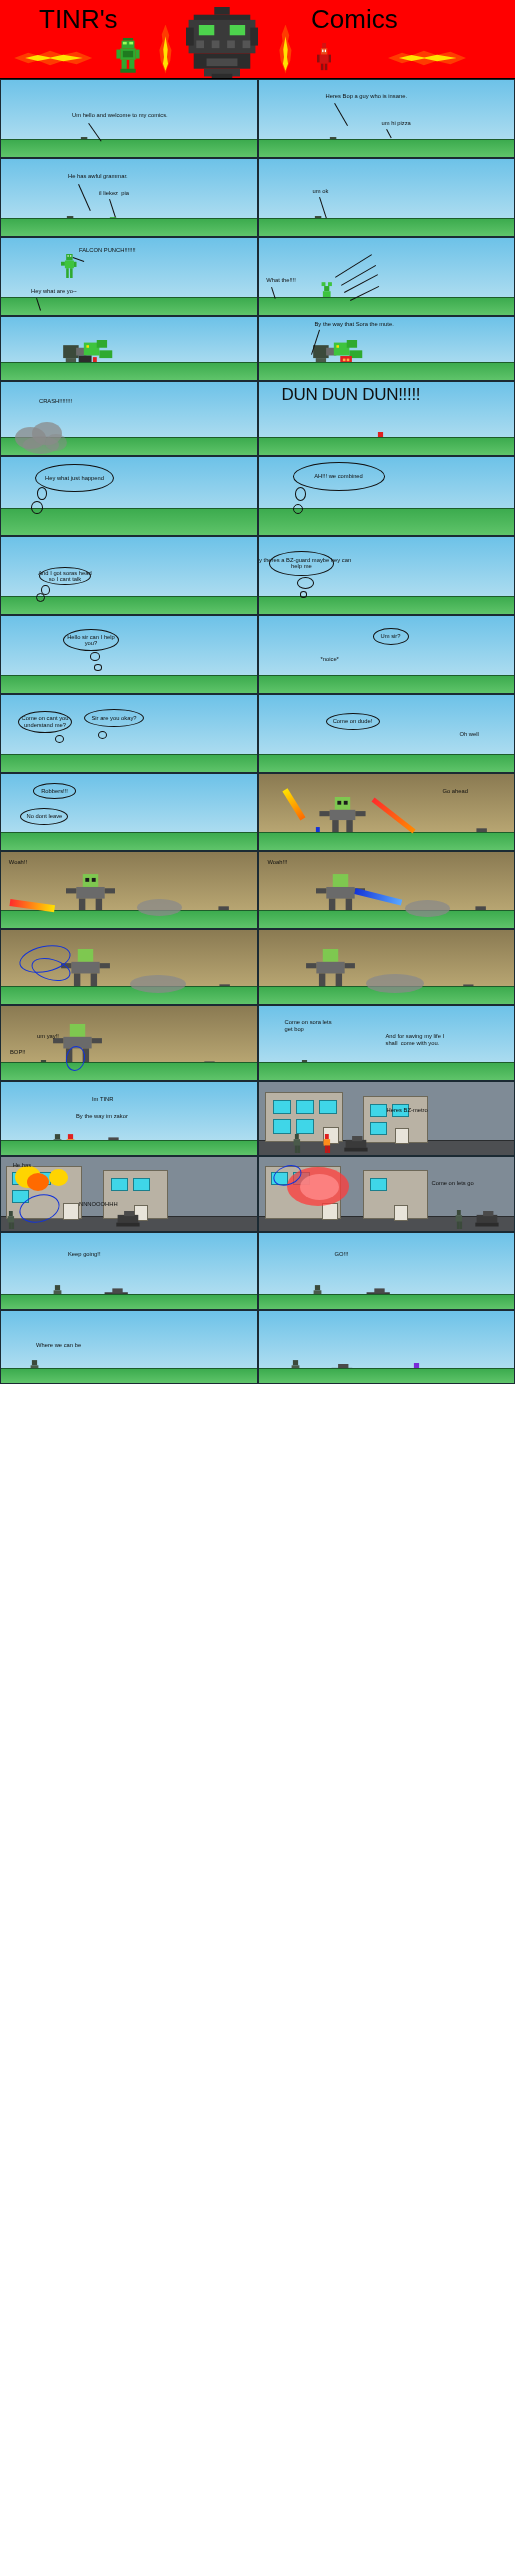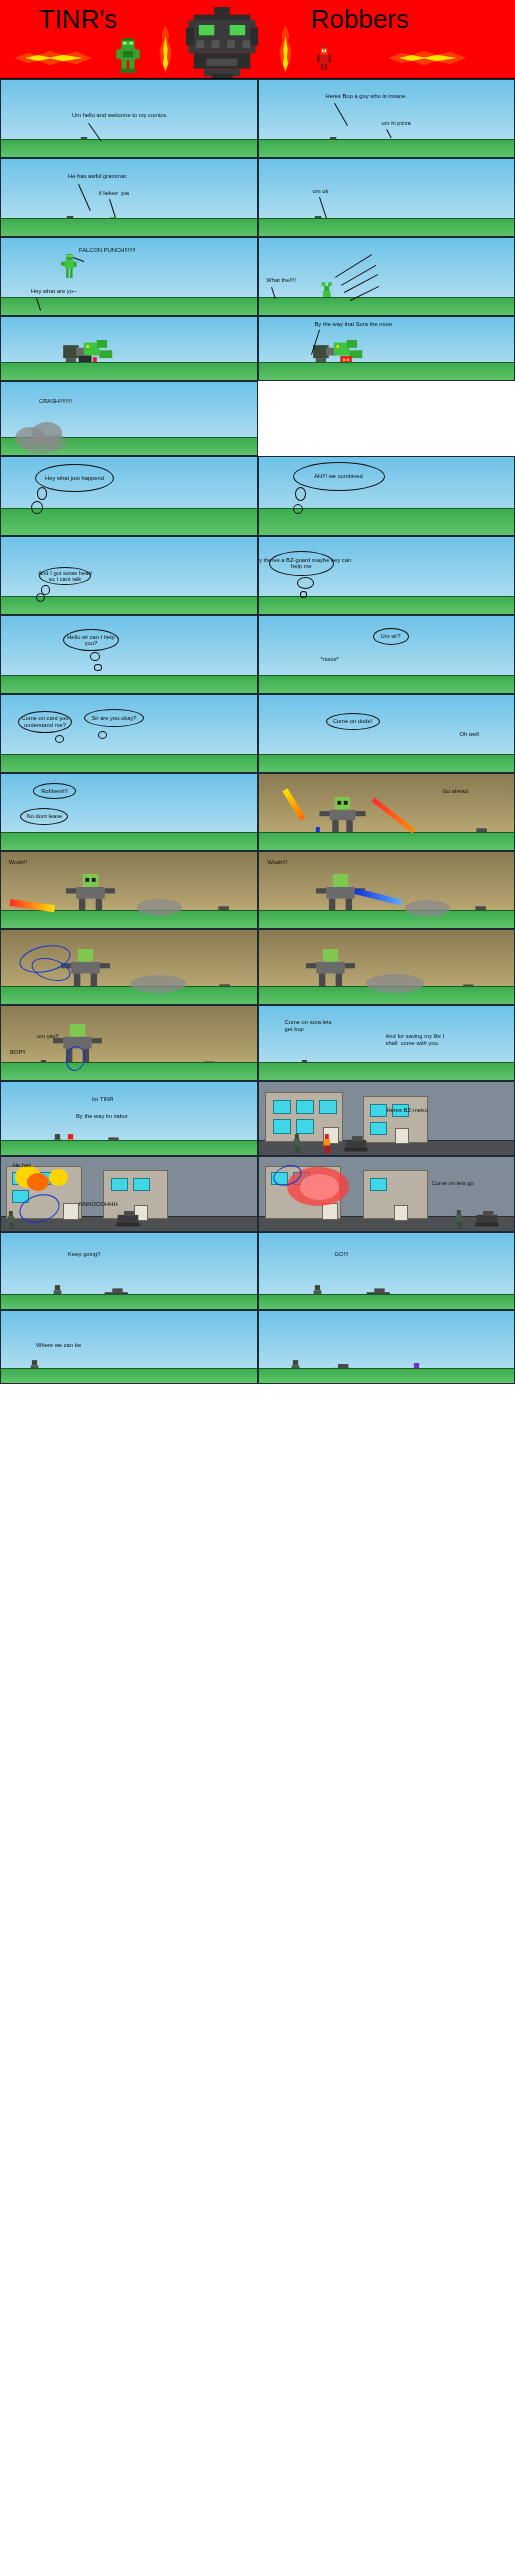--- a/index.html
+++ b/index.html
@@ -105,21 +105,21 @@
   .scribble { position:absolute; border:1.9px solid #1333d8; border-radius:50%; z-index:7; }
   .beam { position:absolute; transform-origin:0 50%; z-index:4; }
 </style>
 </head>
 <body>
 
 <div id="comic">
 
   <div class="banner">
     <div class="banner-title bt-left">TINR's</div>
-    <div class="banner-title bt-right">Robbers</div>
+    <div class="banner-title bt-right">Comics</div>
 
     <div class="flame horiz" style="left:14.2px; top:45px; width:78px; height:26px;">
       <div class="outer"></div>
         <div class="inner"></div>
     </div>
 
     <div class="sprite" style="left:115px; top:38px;">
       <svg width="26" height="36" viewBox="0 0 20 28">
         <rect x="6" y="0" width="8" height="2" fill="#1f7a1f"></rect>
         <rect x="5" y="2" width="10" height="6" fill="#2faa2f"></rect>
@@ -391,20 +391,35 @@
   </div>
 
   <div class="row">
     <div class="panel ground" style="height:75px;">
       <div class="say" style="left:38px; top:15.5px;">CRASH!!!!!!!!</div>
       <div class="smoke" style="left:14.2px; top:45px; width:31px; height:22px;"></div>
       <div class="smoke" style="left:31px; top:40px; width:30px; height:23px;"></div>
       <div class="smoke" style="left:22px; top:54px; width:36px; height:18px; opacity:.6;"></div>
       <div class="smoke" style="left:44px; top:52px; width:22px; height:17px; opacity:.5;"></div>
     </div>
+    <div class="panel ground" style="height:75px;">
+      <div class="say big" style="left:23px; top:9px;">DUN DUN DUN!!!!!</div>
+      <div class="sprite" style="left:115px; top:50px;">
+        <svg width="13" height="22" viewBox="0 0 10 17">
+          <rect x="3" y="0" width="4" height="4" fill="#e02020"></rect>
+          <rect x="2" y="4" width="6" height="6" fill="#3a3a3a"></rect>
+          <rect x="0" y="5" width="2" height="4" fill="#7ec850"></rect>
+            <rect x="8" y="5" width="2" height="4" fill="#7ec850"></rect>
+          <rect x="3" y="10" width="2" height="5" fill="#3a3a3a"></rect>
+            <rect x="6" y="10" width="2" height="5" fill="#3a3a3a"></rect>
+          <rect x="2" y="15" width="3" height="2" fill="#ff5a1a"></rect>
+            <rect x="6" y="15" width="3" height="2" fill="#ff5a1a"></rect>
+        </svg>
+      </div>
+    </div>
   </div>
 
   <div class="row">
     <div class="panel ground" style="height:80px; --gh:26px;">
       <div class="bubble" style="left:34px; top:6.5px; width:79px; height:28.5px;">
         <span>Hey what just happend</span>
       </div>
       <div class="dot" style="left:36px; top:30px; width:10.4px; height:13px;"></div>
       <div class="dot" style="left:30px; top:44px; width:11.7px; height:13px;"></div>
       <div class="sprite" style="left:23px; top:58px;">

